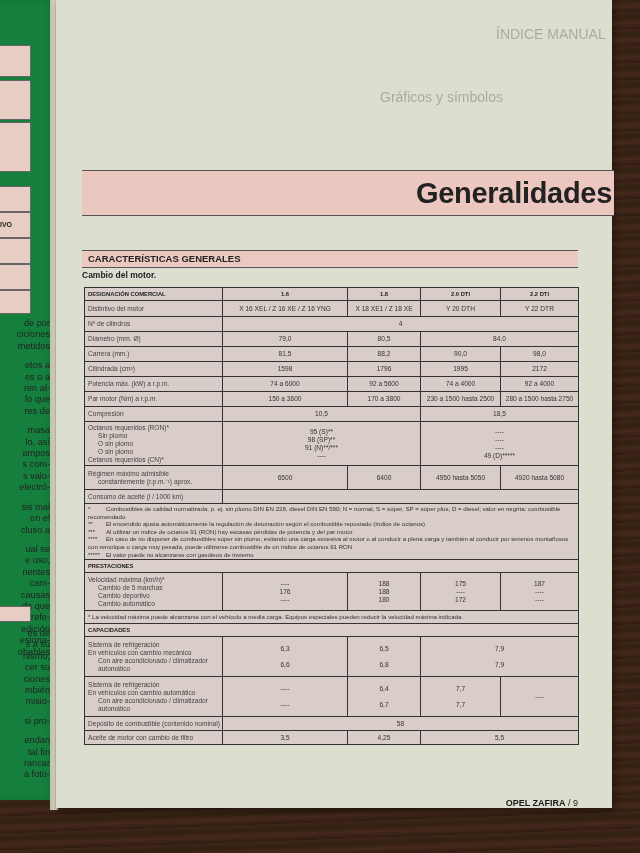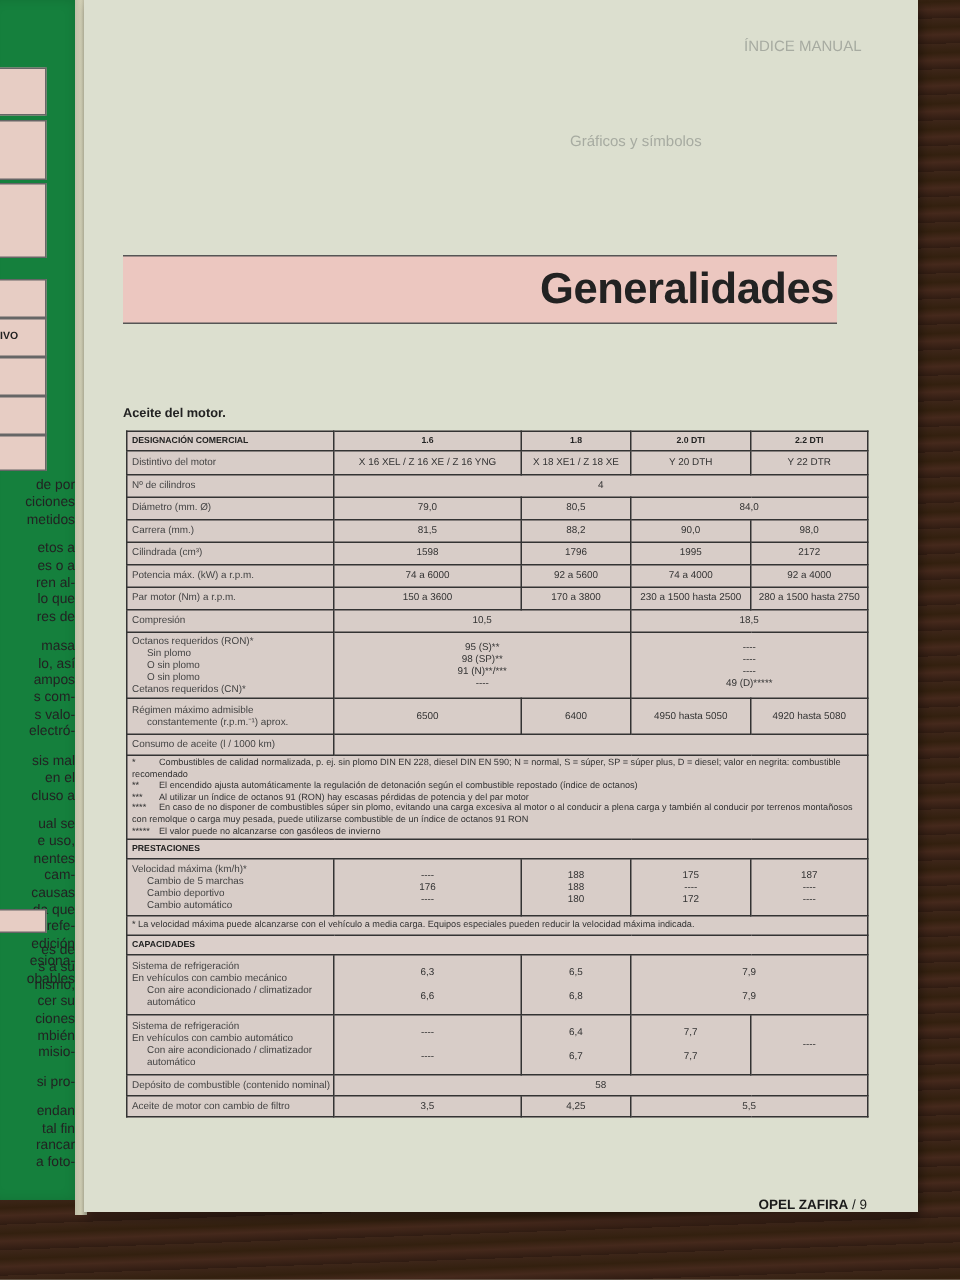--- a/index.html
+++ b/index.html
@@ -21,23 +21,23 @@
     position:absolute; right:6px; width:60px; text-align:right;
     font-size:9.2px; line-height:11.4px; color:#222; font-family:"Liberation Sans", sans-serif;
   }
   .gutter { position:absolute; left:50px; top:0; width:8px; height:810px; background:linear-gradient(90deg,#bfbfa8,#d2d0b6,#a8a690); }
   
   .page {
     position:absolute; left:56px; top:0; width:556px; height:808px;
     background:#dcdfcf;
     box-shadow: 2px 4px 6px rgba(0,0,0,.35);
   }
-  .ghost { position:absolute; color:#a7aba1; font-size:10px;text-align:right; }
+  .ghost { position:absolute; color:#a7aba1; font-size:14px;text-align:right; }
   .title-band {
-    position:absolute; left:26px; top:170px; width:476px; height:44px;
+    position:absolute; left:26px; top:170px; width:532px; height:44px;
     background:#ecc7c0; border-top:1.5px solid #555; border-bottom:1.5px solid #555;
   }
   .title-band .title {
     position:absolute; right:2px; top:6px;
     font-size:29px; font-weight:bold; color:#222; letter-spacing:-0.3px;
   }
   .section-head {
     position:absolute; left:26px; top:250px; width:496px; height:16px;
     background:#ebc9c1; border-top:1.5px solid #555; border-bottom:1.5px solid #555;
   }
@@ -132,21 +132,24 @@
 <div class="gutter"></div>
 
 <div class="page">
   <div class="ghost" style="left:440px;top:26px;">ÍNDICE MANUAL</div>
   <div class="ghost" style="left:300px;top:89px;margin-left:24px;">Gráficos y símbolos</div>
 
   <div class="title-band">
     <span class="title">Generalidades</span>
   </div>
 
-  <div class="subhead">Aceite del motor.</div>
+  <div class="section-head">
+    <span>CARACTERÍSTICAS GENERALES</span>
+  </div>
+  <div class="subhead">Cambio del motor.</div>
 
   <table class="spec">
     <colgroup>
         <col style="width:138px">
         <col style="width:125px">
         <col style="width:73px">
         <col style="width:80px">
         <col style="width:78px">
       </colgroup>
     <tbody>

